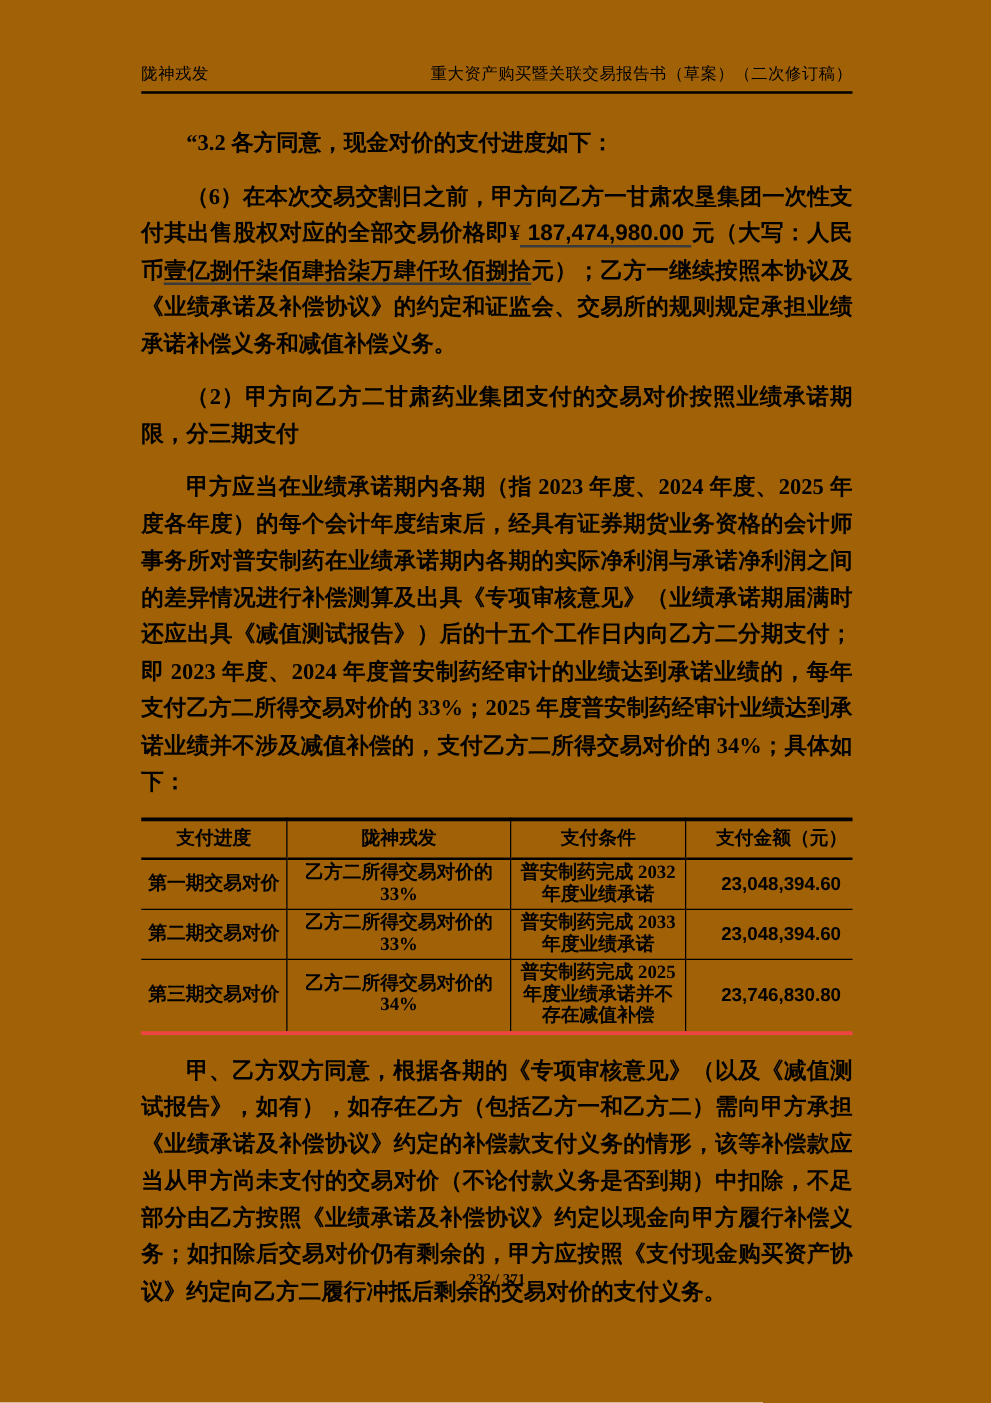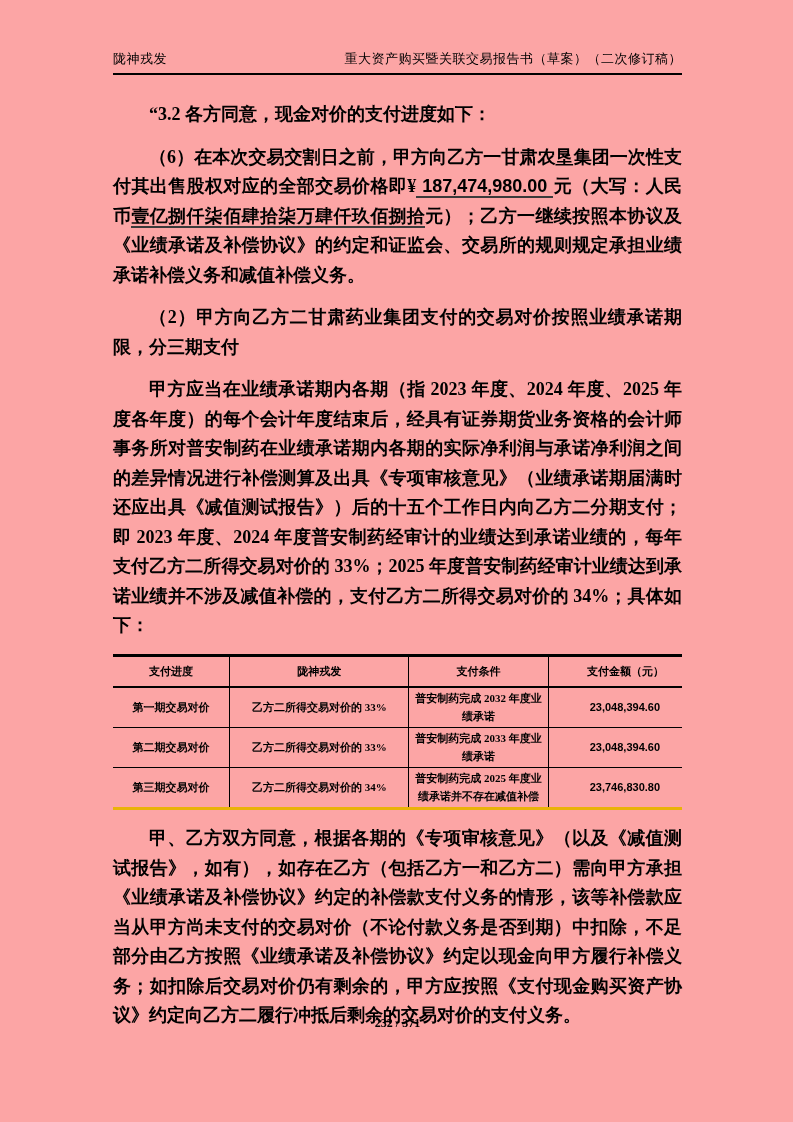--- a/index.html
+++ b/index.html
@@ -4,21 +4,21 @@
 <style>
   html, body {
     margin: 0;
     padding: 0;
     background: #ffffff;
   }
   .page {
     position: relative;
     width: 793px;
     height: 1122px;
-    background: #fca5a5;
+    background: #a16207;
     color: #000000;
     font-family: "Liberation Serif", serif;
     overflow: hidden;
   }
   
   .running-header {
     position: absolute;
     top: 50px;
     left: 113px;
     width: 569px;
@@ -56,22 +56,22 @@
   }
   .upad {
     padding: 0 6px;
   }
   
   table.sched {
     width: 100%;
     border-collapse: collapse;
     margin: 9px 0 14px 0;
     border-top: 3px solid #000000;
-    border-bottom: 3px solid #eab308;
-    font-size: 11px;
+    border-bottom: 3px solid #ef4444;
+    font-size: 15px;
     font-weight: 700;
     line-height: 17.5px;
   }
   table.sched th {
     border: 1px solid #000000;
     border-bottom: 2px solid #000000;
     border-top: none;
     padding: 6px 4px;
     text-align: center;
     font-weight: 700;

